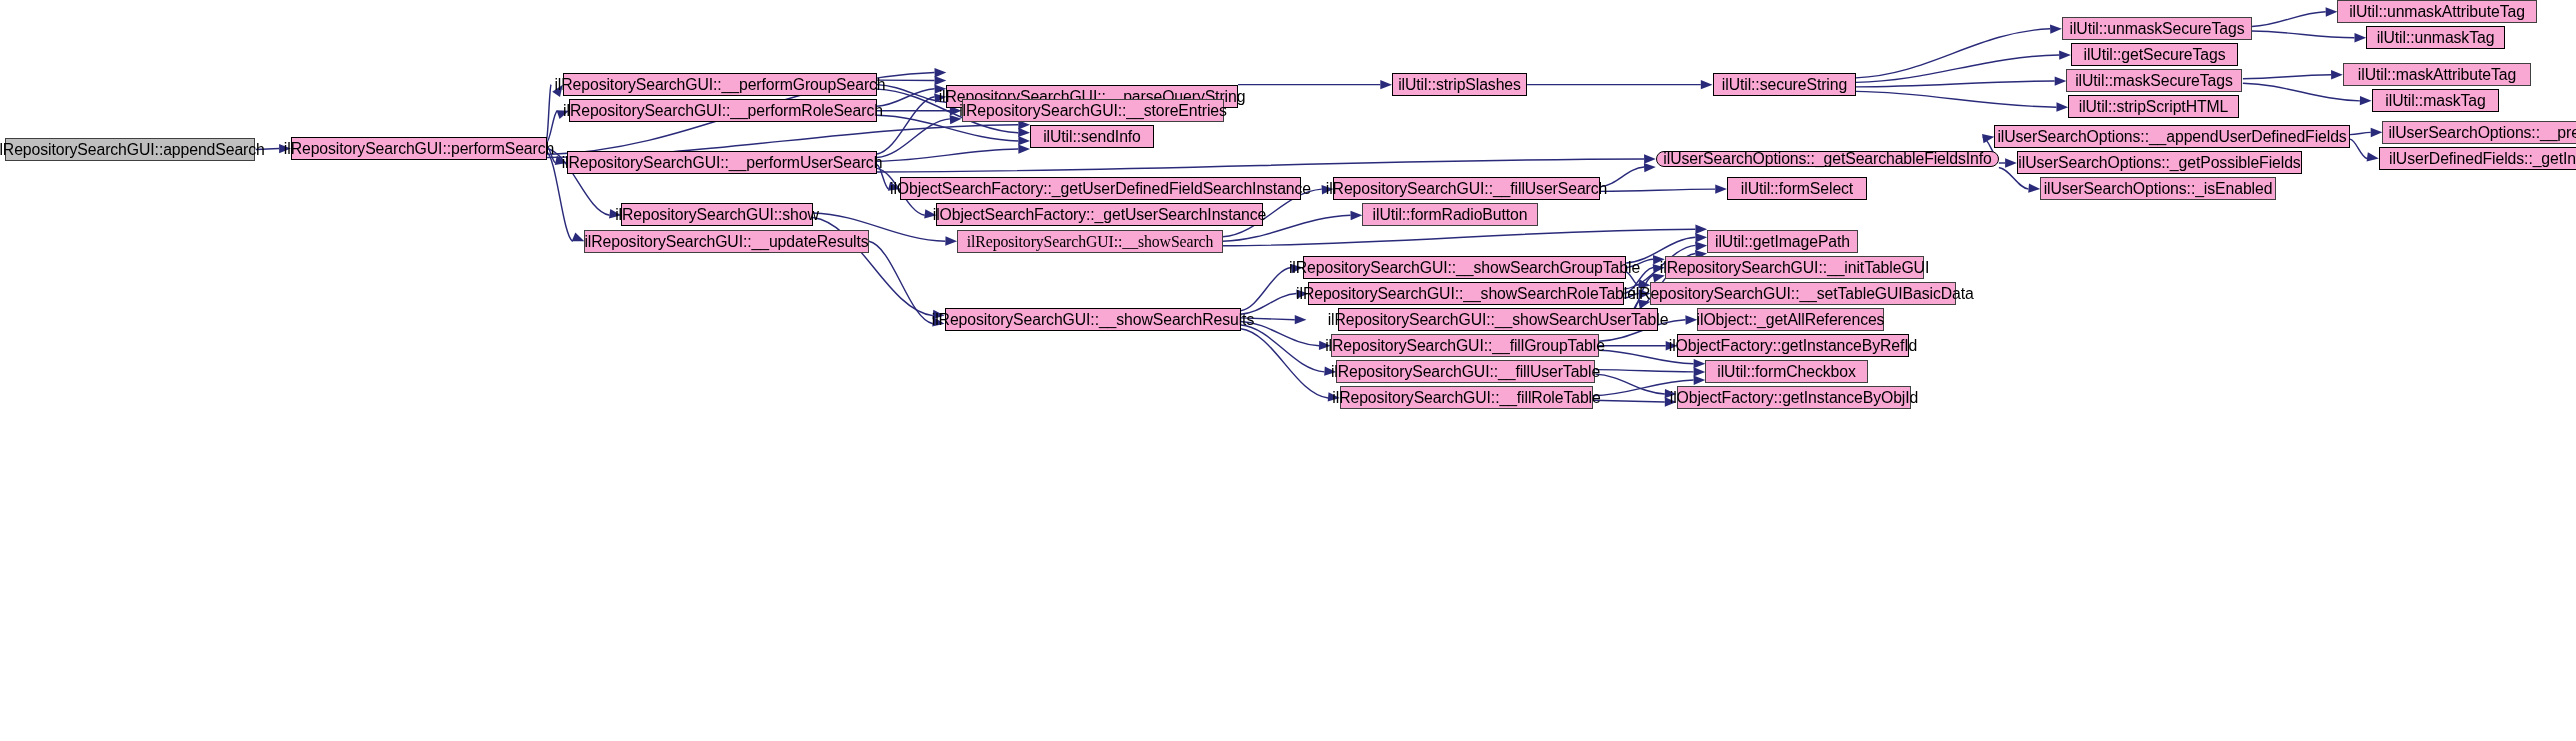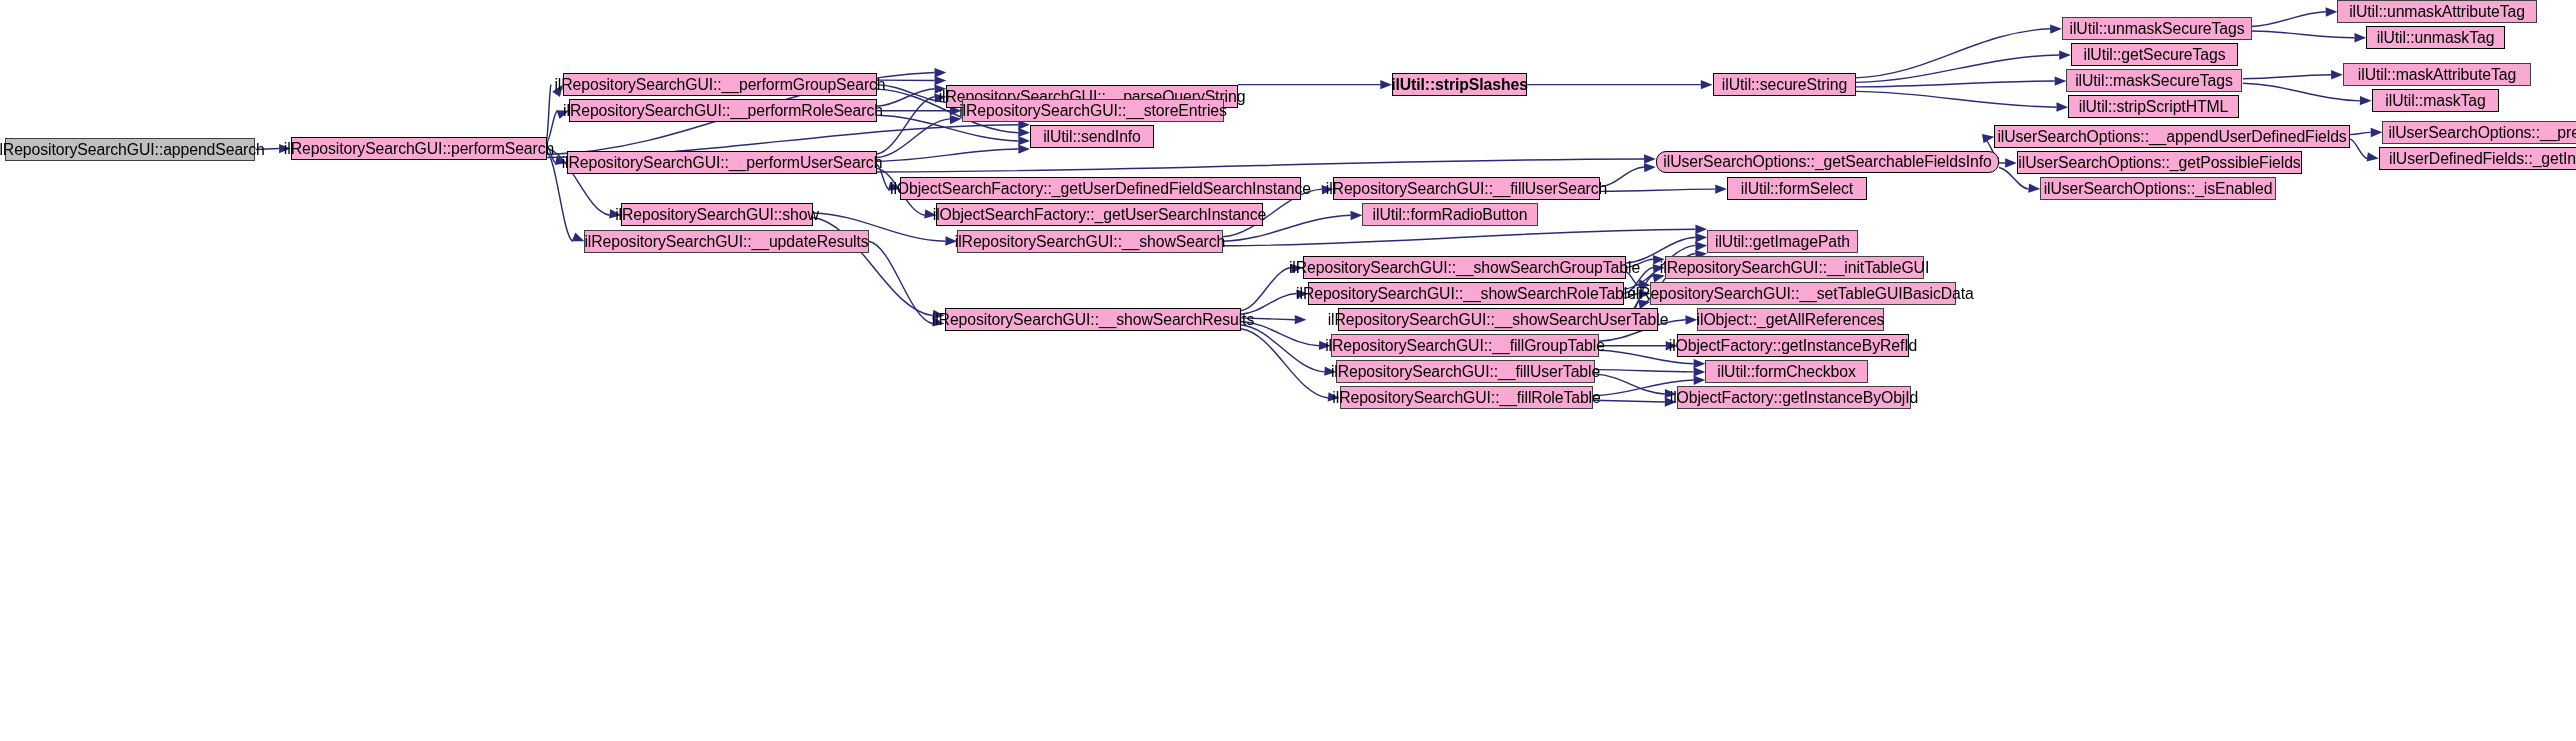--- a/index.html
+++ b/index.html
@@ -179,33 +179,33 @@
       </div>
       <div class="node linked" id="n6" style="left: 584px; top: 230px; width: 285px; height: 23.4px;">
         <span class="lbl">ilRepositorySearchGUI::__updateResults</span>
       </div>
       <div class="node" id="n7" style="left: 900px; top: 177px; width: 401px; height: 23.4px;">
         <span class="lbl">ilObjectSearchFactory::_getUserDefinedFieldSearchInstance</span>
       </div>
       <div class="node" id="n8" style="left: 936px; top: 203px; width: 327px; height: 23.4px;">
         <span class="lbl">ilObjectSearchFactory::_getUserSearchInstance</span>
       </div>
-      <div class="node linked" id="n9" style="left: 957px; top: 230px; width: 266px; height: 23.4px;">
+      <div class="node linked" id="n9" style="left: 957px; top: 230px; width: 266px; height: 23.4px; font-family: Liberation Serif, serif;">
         <span class="lbl">ilRepositorySearchGUI::__showSearch</span>
       </div>
       <div class="node" id="n10" style="left: 946px; top: 73px; width: 292px; height: 23.4px; margin-top: 12px;">
         <span class="lbl">ilRepositorySearchGUI::__parseQueryString</span>
       </div>
       <div class="node linked" id="n11" style="left: 962px; top: 99px; width: 262px; height: 23.4px;">
         <span class="lbl">ilRepositorySearchGUI::__storeEntries</span>
       </div>
       <div class="node" id="n12" style="left: 1030px; top: 125px; width: 124px; height: 23.4px;">
         <span class="lbl">ilUtil::sendInfo</span>
       </div>
-      <div class="node" id="n13" style="left: 1392px; top: 73px; width: 135px; height: 23.4px; font-weight: bold;">
+      <div class="node" id="n13" style="left: 1392px; top: 73px; width: 135px; height: 23.4px;">
         <span class="lbl">ilUtil::stripSlashes</span>
       </div>
       <div class="node" id="n14" style="left: 1713px; top: 73px; width: 143px; height: 23.4px;">
         <span class="lbl">ilUtil::secureString</span>
       </div>
       <div class="node linked" id="n15" style="left: 2062px; top: 17px; width: 190px; height: 23.4px;">
         <span class="lbl">ilUtil::unmaskSecureTags</span>
       </div>
       <div class="node" id="n16" style="left: 2071px; top: 43px; width: 167px; height: 23.4px;">
         <span class="lbl">ilUtil::getSecureTags</span>
@@ -221,21 +221,21 @@
       </div>
       <div class="node" id="n20" style="left: 2366px; top: 26px; width: 139px; height: 23.4px;">
         <span class="lbl">ilUtil::unmaskTag</span>
       </div>
       <div class="node linked" id="n21" style="left: 2343px; top: 63px; width: 188px; height: 23.4px;">
         <span class="lbl">ilUtil::maskAttributeTag</span>
       </div>
       <div class="node" id="n22" style="left: 2372px; top: 89px; width: 127px; height: 23.4px;">
         <span class="lbl">ilUtil::maskTag</span>
       </div>
-      <div class="node" id="n23" style="left: 1656px; top: 151px; width: 343px; height: 22px; border-radius: 10px;">
+      <div class="node" id="n23" style="left: 1656px; top: 151px; width: 343px; height: 16px; border-radius: 10px;">
         <span class="lbl">ilUserSearchOptions::_getSearchableFieldsInfo</span>
       </div>
       <div class="node" id="n24" style="left: 1994px; top: 125px; width: 356px; height: 23.4px;">
         <span class="lbl">ilUserSearchOptions::__appendUserDefinedFields</span>
       </div>
       <div class="node" id="n25" style="left: 2017px; top: 151px; width: 285px; height: 23.4px;">
         <span class="lbl">ilUserSearchOptions::_getPossibleFields</span>
       </div>
       <div class="node linked" id="n26" style="left: 2040px; top: 177px; width: 236px; height: 23.4px;">
         <span class="lbl">ilUserSearchOptions::_isEnabled</span>

